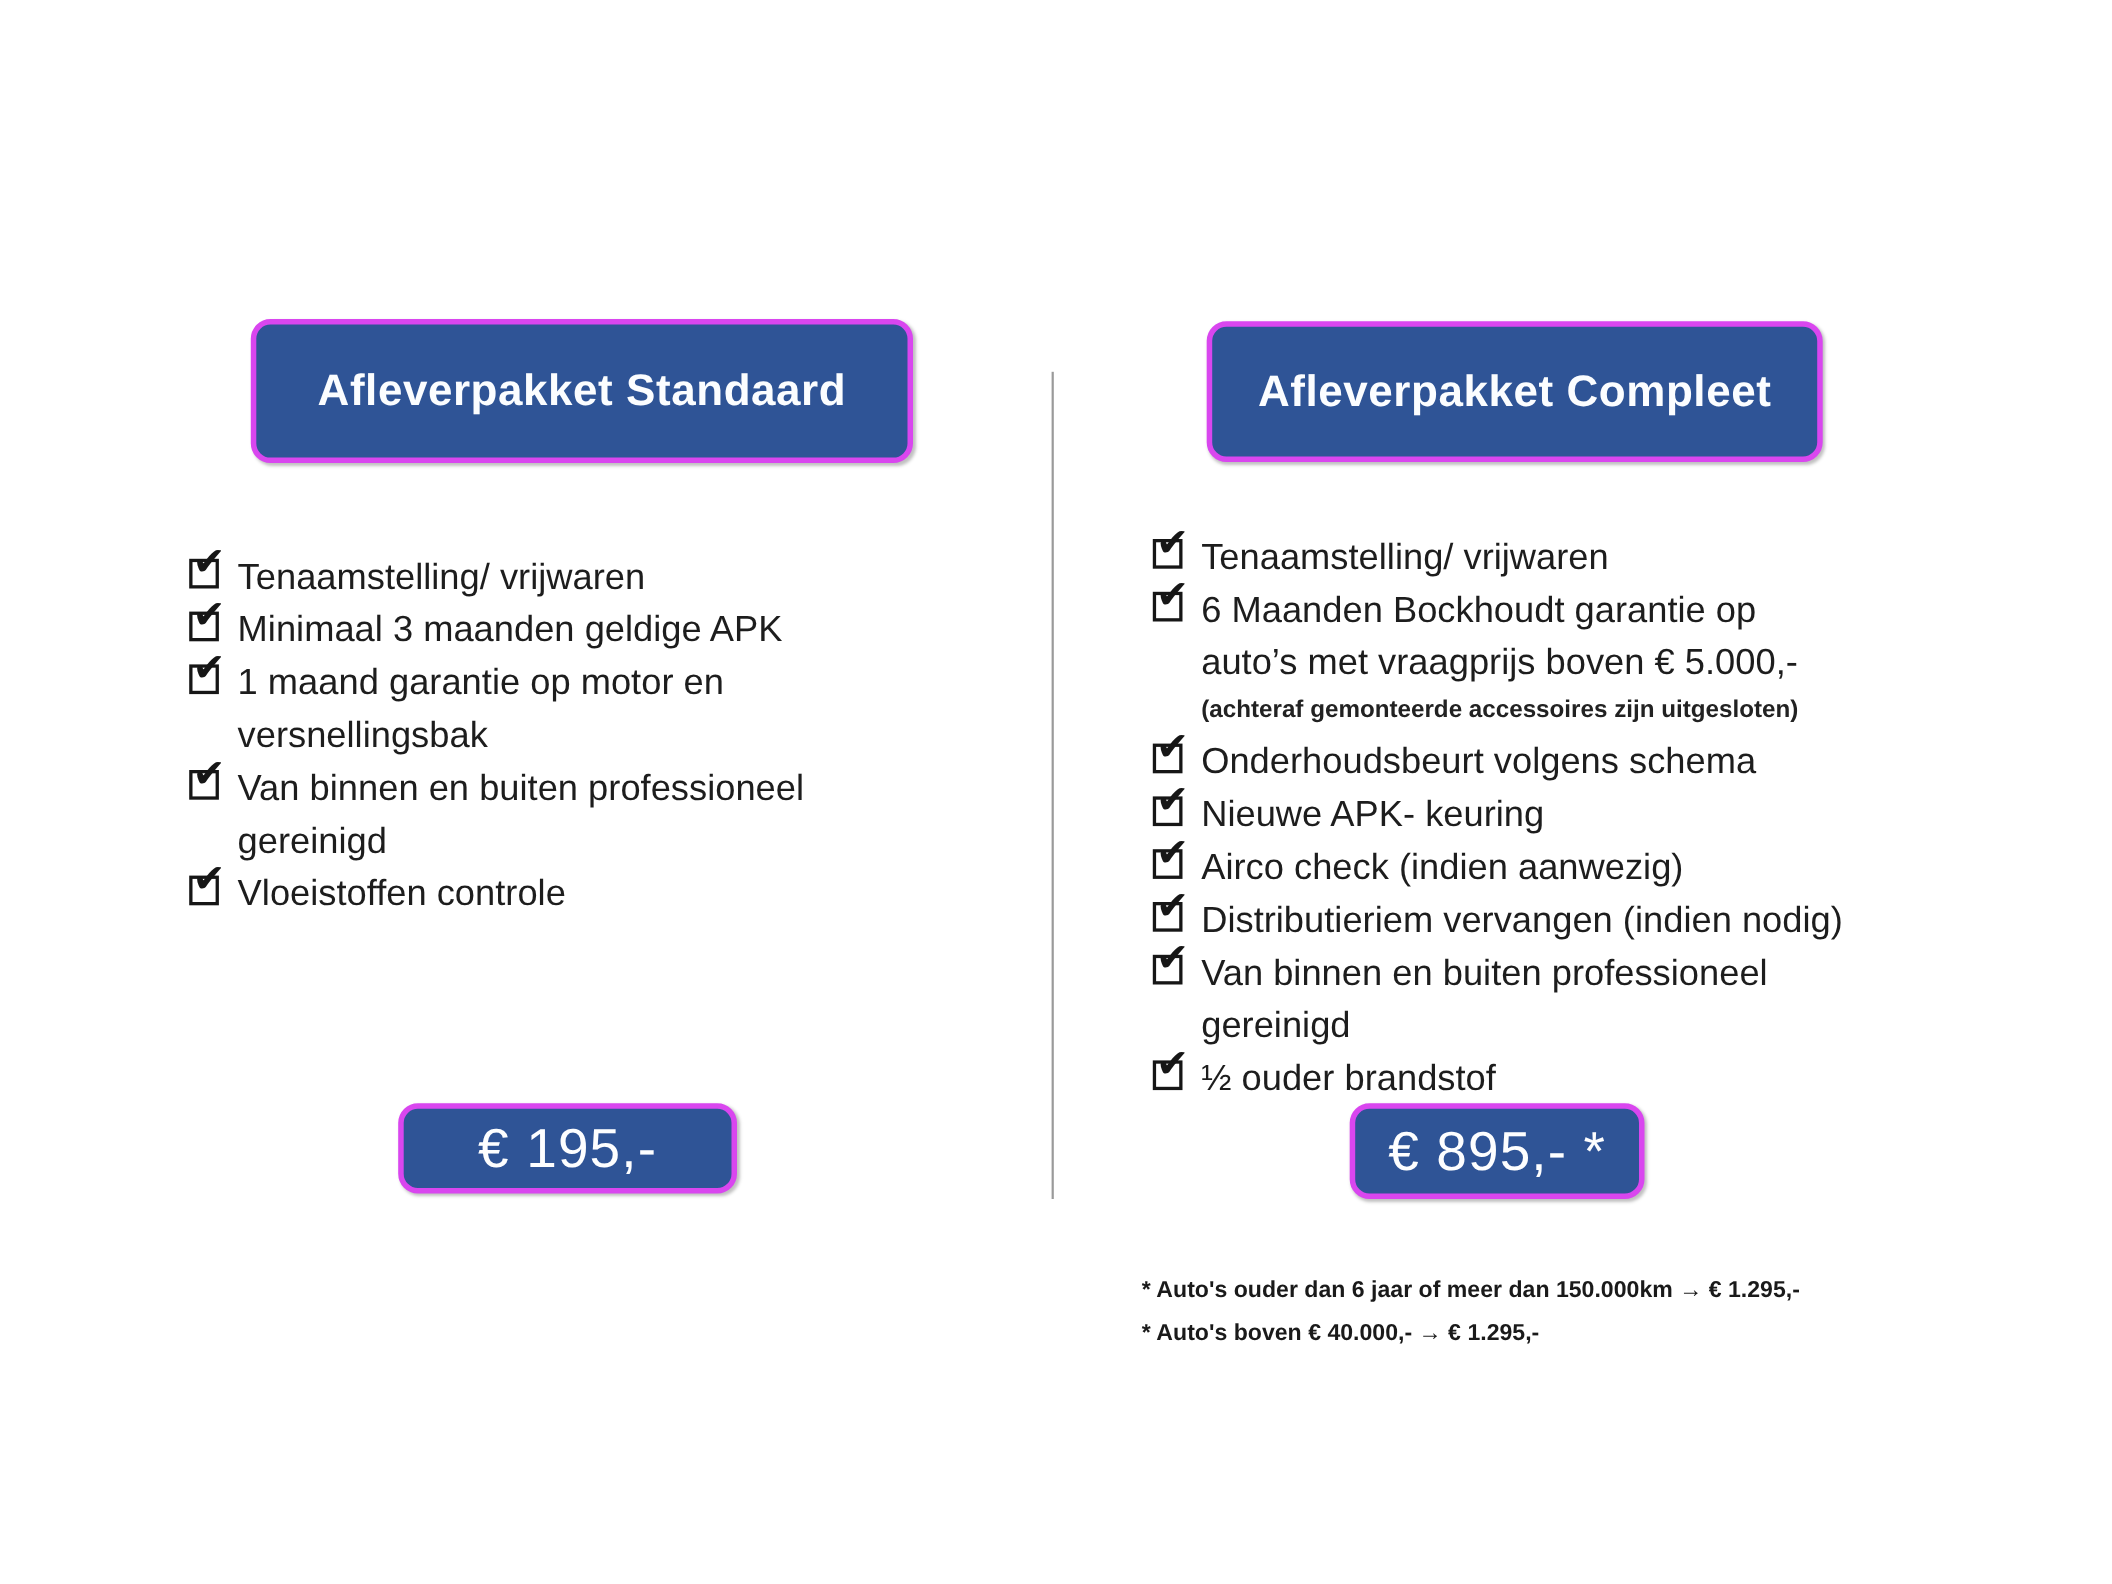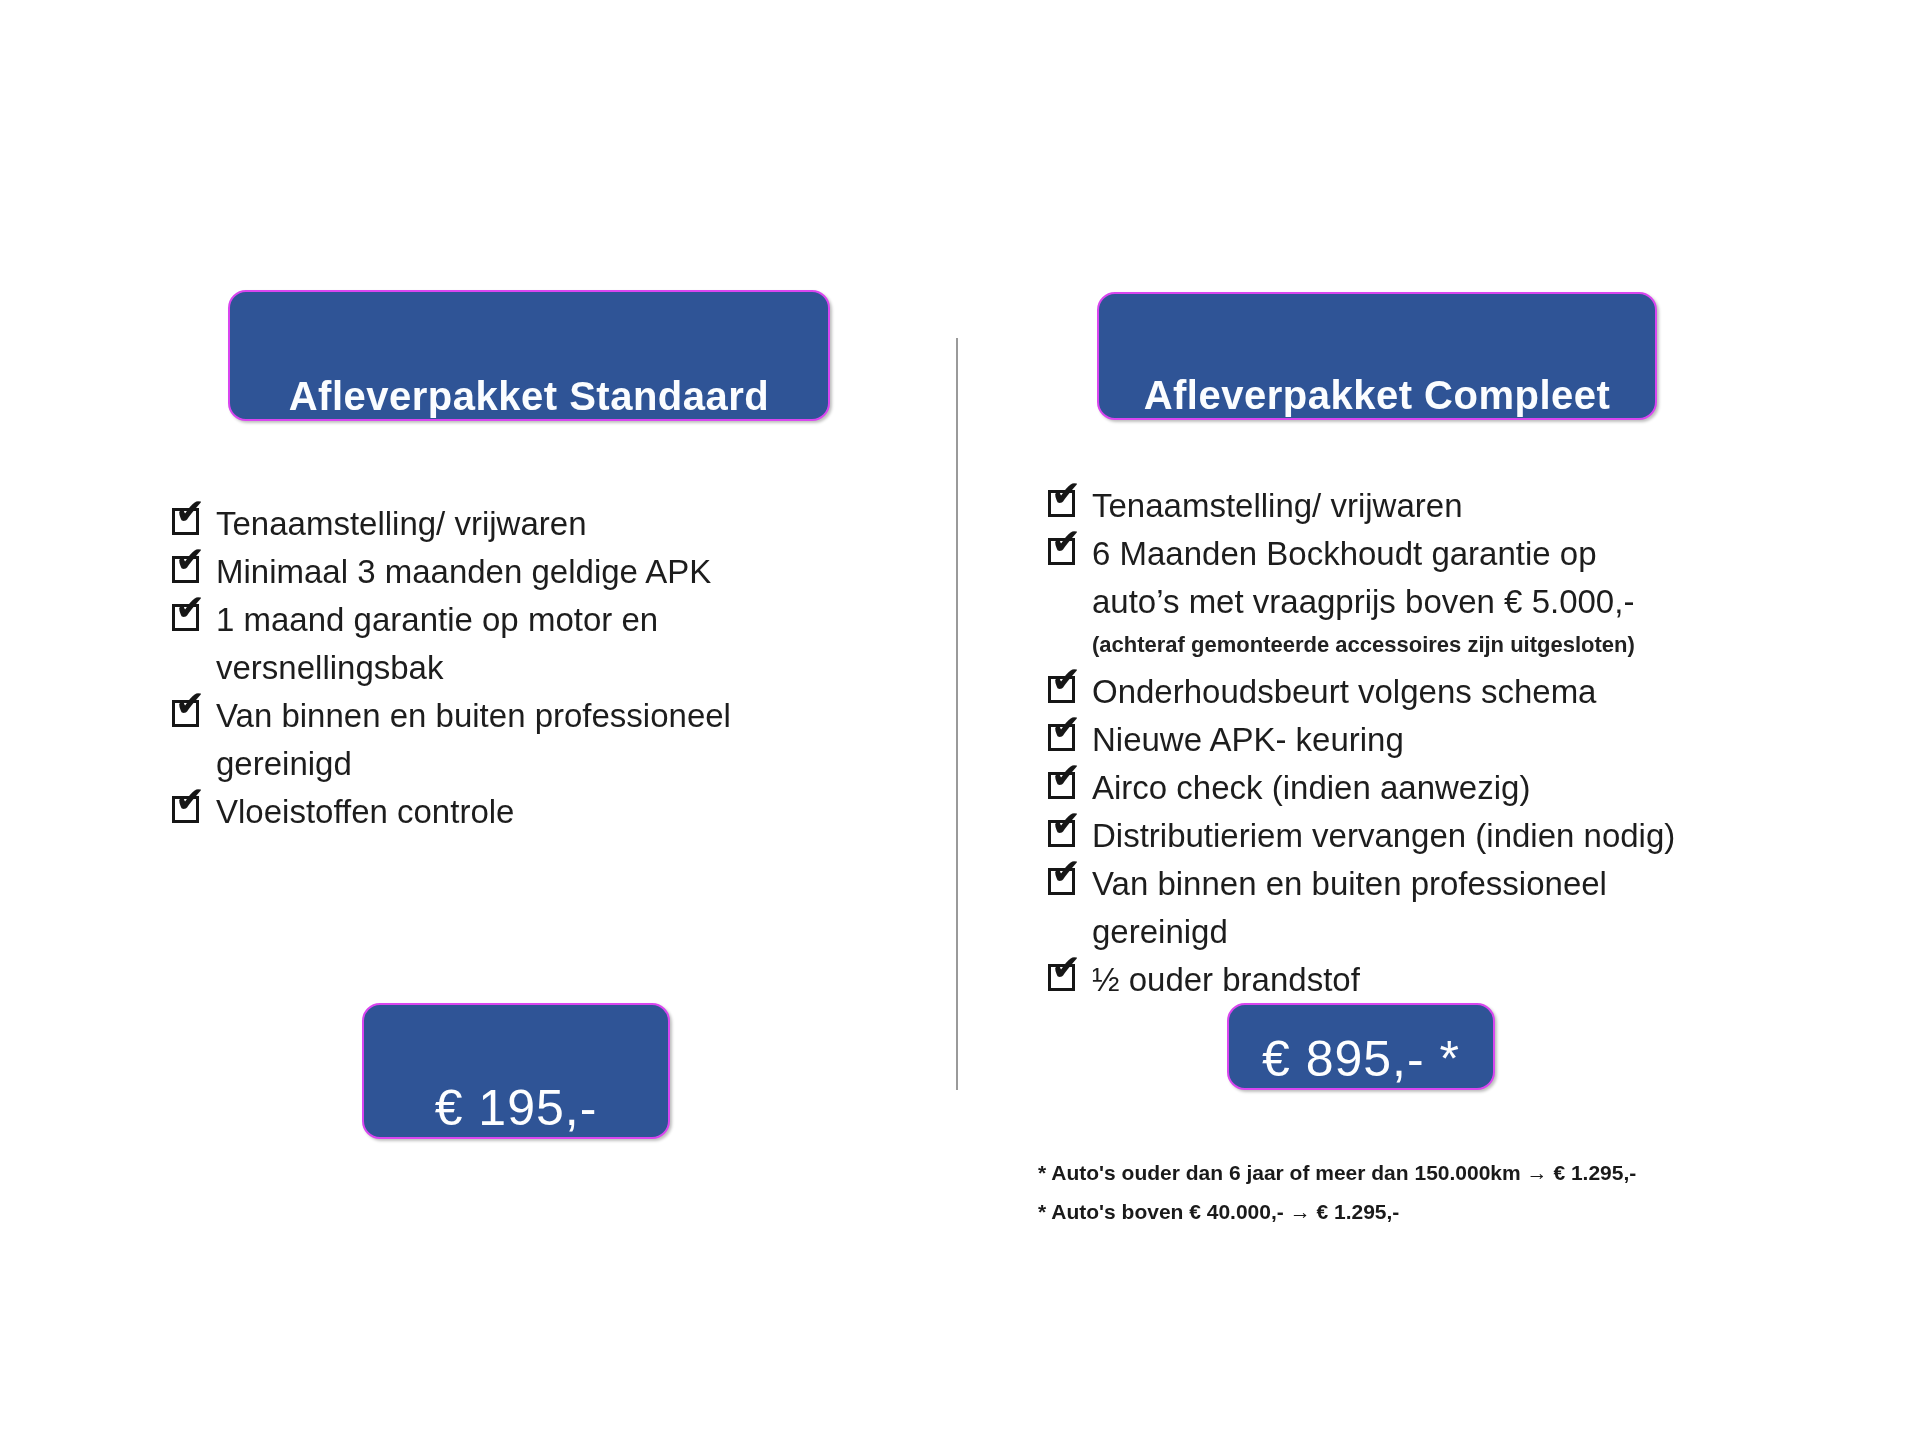--- a/index.html
+++ b/index.html
@@ -13,45 +13,45 @@
     width: 1920px;
     height: 1440px;
     background: #ffffff;
     overflow: hidden;
   }
 
   
   .bluebox {
     position: absolute;
     background: #2f5496;
-    border: 2px solid #d946ef;
+    border: 5px solid #d946ef;
     border-radius: 18px;
     display: flex;
-    align-items: flex-end;
+    align-items: center;
     justify-content: center;
     box-shadow: 2px 2px 3px rgba(0,0,0,0.25);
     box-sizing: border-box;
   }
   .title-box span {
     color: #fbfdff;
     font-weight: bold;
     font-size: 40px;
     letter-spacing: 0.5px;
     white-space: nowrap;
   }
   .title-box.left  { left: 228px; top: 290px; width: 602px; height: 131px; }
   .title-box.right { left: 1097px; top: 292px; width: 560px; height: 128px; }
 
   .price-box span {
     color: #fdfeff;
     font-size: 50px;
     letter-spacing: 1px;
     white-space: nowrap;
   }
-  .price-box.left  { left: 362px;  top: 1003px; width: 308px; height: 136px; }
+  .price-box.left  { left: 362px;  top: 1003px; width: 308px; height: 82px; }
   .price-box.right { left: 1227px; top: 1003px; width: 268px; height: 87px; }
 
   
   .checklist {
     position: absolute;
     list-style: none;
     margin: 0;
     padding: 0;
     color: #1d1d1d;
   }

